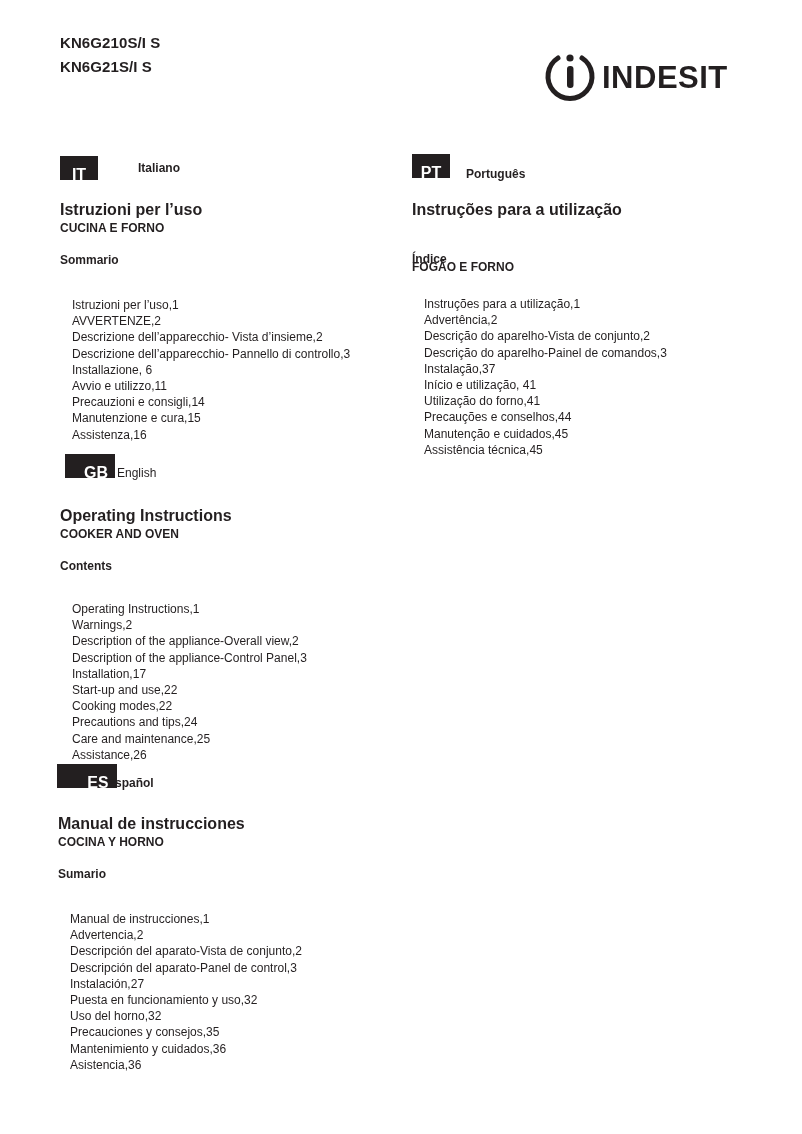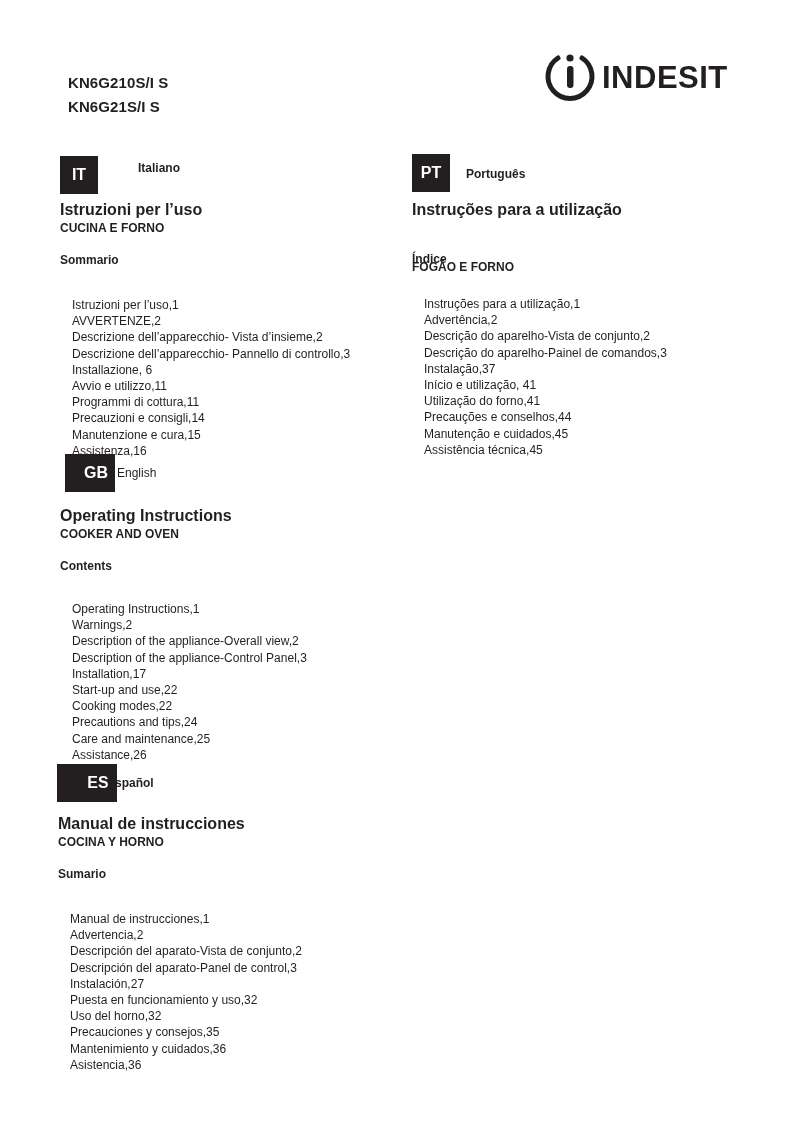--- a/index.html
+++ b/index.html
@@ -1,27 +1,27 @@
 <!DOCTYPE html>
 <html><head>
 <meta charset="utf-8">
 <style>
   html, body { margin: 0; padding: 0; background: #ffffff; }
   body {
     width: 802px; height: 1134px; position: relative; overflow: hidden;
     font-family: "Liberation Sans", sans-serif; color: #231f20;
   }
-  .model { position: absolute; left: 68px; font-weight: bold; font-size: 15px; letter-spacing: 0.1px; margin-top: 40px; }
+  .model { position: absolute; left: 60px; font-weight: bold; font-size: 15px; letter-spacing: 0.1px; }
   #model1 { top: 34px; }
   #model2 { top: 58px; }
 
   .logo { position: absolute; left: 543px; top: 48px; width: 195px; height: 56px; }
   .logo svg { display: block; }
   .badge {
-    position: absolute; width: 38px; height: 38px; background: #231f20; color: #ffffff;
+    position: absolute; width: 38px; height: 24px; background: #231f20; color: #ffffff;
     font-weight: bold; font-size: 16px; line-height: 38px; text-align: center;
   }
   .lang { position: absolute; font-size: 12px; }
   .lang.bold { font-weight: bold; }
   .title { position: absolute; font-weight: bold; font-size: 16px; white-space: nowrap; }
   .subtitle { position: absolute; font-weight: bold; font-size: 12px; white-space: nowrap; }
   .toc-head { position: absolute; font-weight: bold; font-size: 12px; white-space: nowrap; }
   .toc { position: absolute; margin: 12px; padding: 0; list-style: none; font-size: 12px; line-height: 16.2px; }
   .toc li { white-space: nowrap; }
 </style>
@@ -48,21 +48,20 @@
 <div class="title" style="left:60px; top:201px;">Istruzioni per l’uso</div>
 <div class="subtitle" style="left:60px; top:221px;">CUCINA E FORNO</div>
 <div class="toc-head" style="left:60px; top:253px;">Sommario</div>
 <ul class="toc" style="left:60px; top:285px;">
   <li>Istruzioni per l’uso,1</li>
   <li>AVVERTENZE,2</li>
   <li>Descrizione dell’apparecchio- Vista d’insieme,2</li>
   <li>Descrizione dell’apparecchio- Pannello di controllo,3</li>
   <li>Installazione, 6</li>
   <li>Avvio e utilizzo,11</li>
-  <li>Programmi di cottura,11</li>
   <li>Precauzioni e consigli,14</li>
   <li>Manutenzione e cura,15</li>
   <li>Assistenza,16</li>
 </ul>
 
 <div class="badge" style="left:65px; top:454px;padding-left:12px;">GB</div>
 <div class="lang" style="left:117px; top:466px;">English</div>
 <div class="title" style="left:60px; top:507px;">Operating Instructions</div>
 <div class="subtitle" style="left:60px; top:527px;">COOKER AND OVEN</div>
 <div class="toc-head" style="left:60px; top:559px;">Contents</div>

